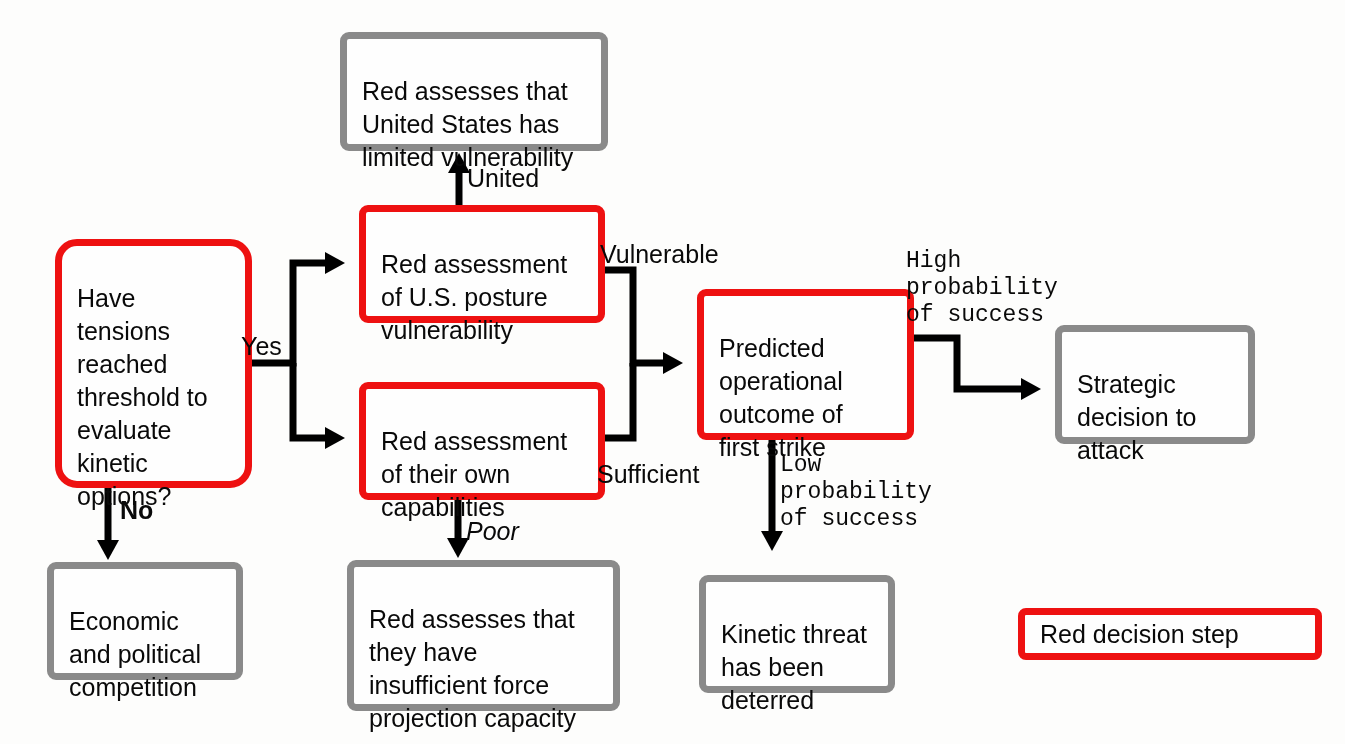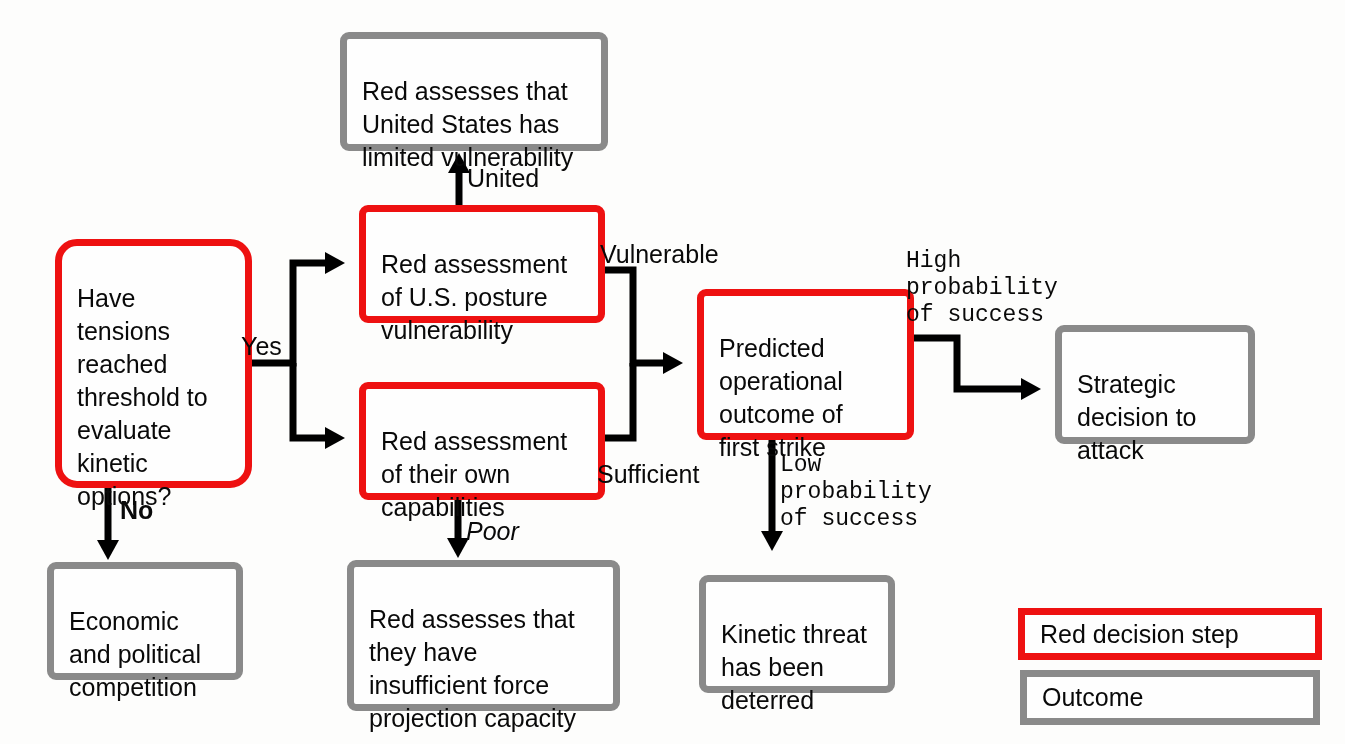--- a/index.html
+++ b/index.html
@@ -39,21 +39,21 @@
     font-size:25px;
     line-height:29px;
     white-space:pre-line;
   }
   .edge-label.small{font-size:23px;line-height:27px;font-family:Liberation Mono, monospace;}
   .legend-box{
     position:absolute;
     box-sizing:border-box;
     background:#fefefe;
     border:7px solid var(--gray);
-    border-radius:0;
+    border-radius:8px;
     display:flex;align-items:center;
     padding-left:15px;
     font-size:25px;
   }
   .legend-box.decision{border-color:var(--red);}
 </style>
 </head>
 <body>
 
 <div class="canvas">
@@ -154,17 +154,14 @@
   <div class="edge-label small" style="left:906px;top:248px;">High
 probability
 of success</div>
   <div class="edge-label small" style="left:780px;top:452px;">Low
 probability
 of success</div>
 
   <div class="legend-box decision" style="left:1018px;top:608px;width:304px;height:52px;">
     <span>Red decision step</span>
   </div>
-  <div class="legend-box outcome" style="left:1020px;top:670px;width:300px;height:55px;">
-    <span>Outcome</span>
-  </div>
 
 </div>
 
 </body></html>

